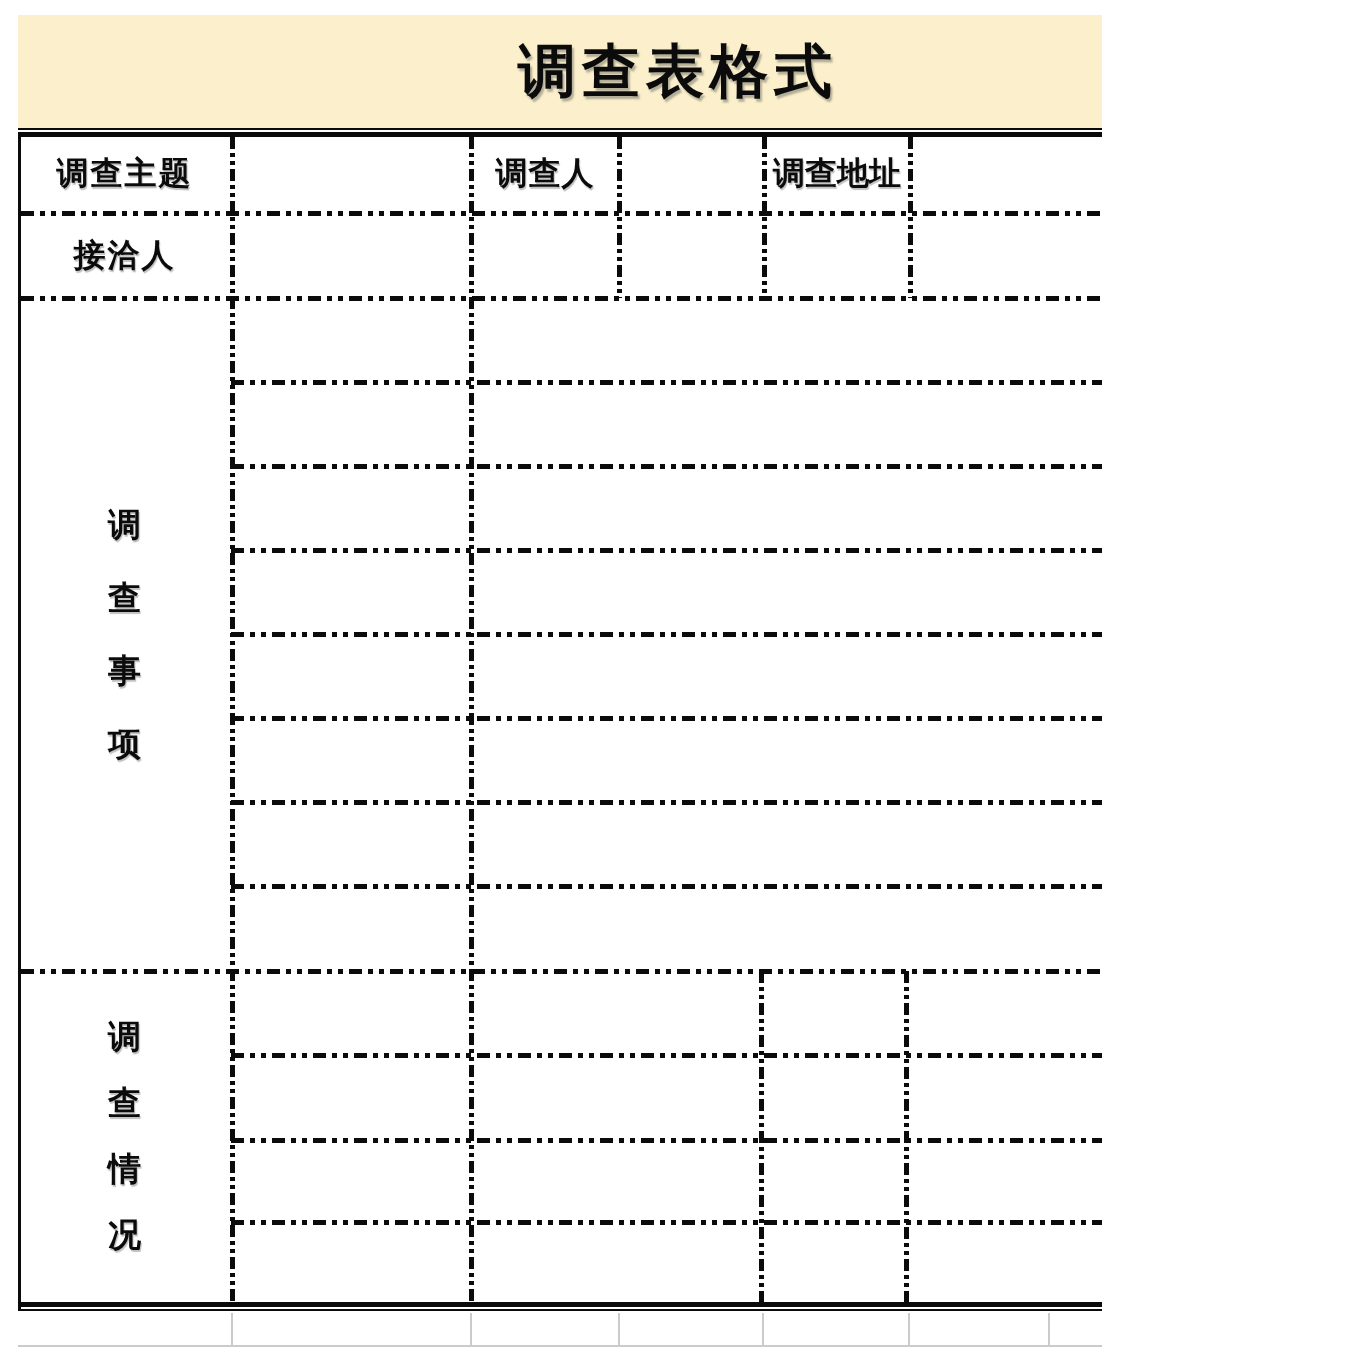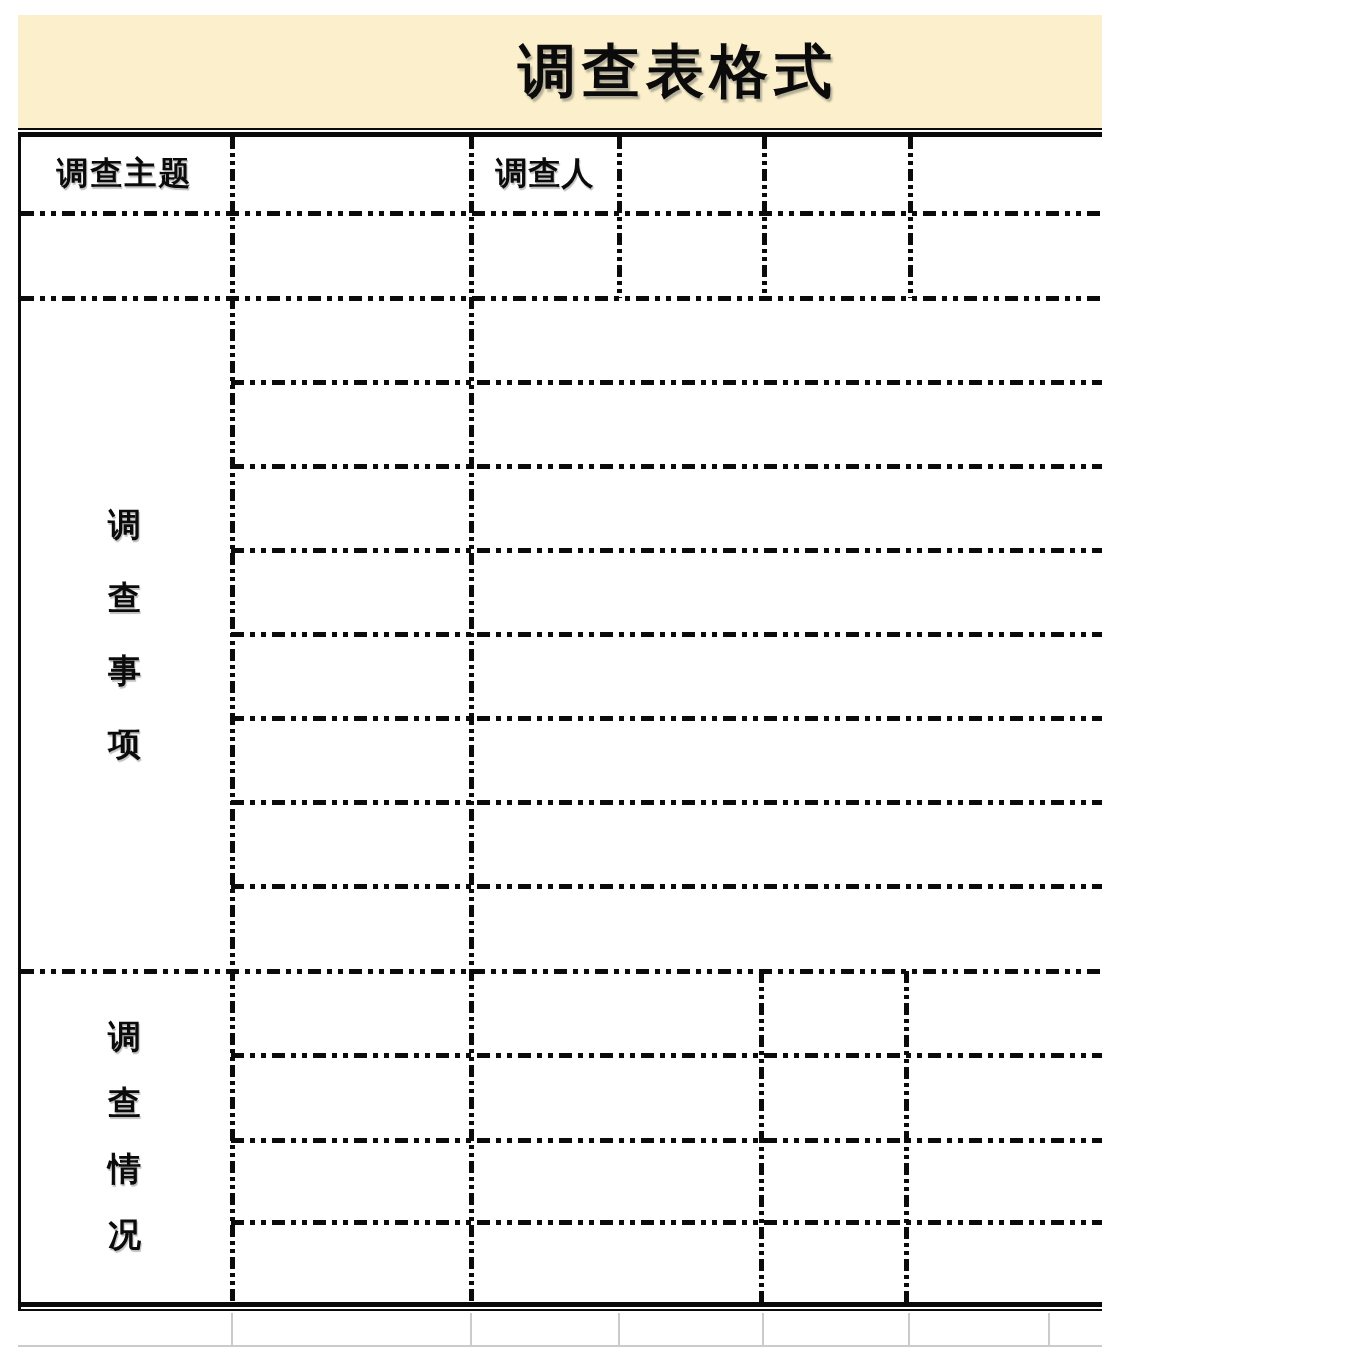--- a/index.html
+++ b/index.html
@@ -86,21 +86,23 @@
   <div class="vline" style="left:469px;top:137px;height:1165px;"></div>
   <div class="vline" style="left:617px;top:137px;height:161px;"></div>
   <div class="vline" style="left:762px;top:137px;height:161px;"></div>
   <div class="vline" style="left:908px;top:137px;height:161px;"></div>
   <div class="vline" style="left:759px;top:971px;height:331px;"></div>
   <div class="vline" style="left:904px;top:971px;height:331px;"></div>
   <div class="vline" style="left:1191px;top:971px;height:331px;"></div>
 
   <div class="cell-label" style="left:18px;top:137px;width:213px;height:74px;">调查主题</div>
   <div class="cell-label" style="left:472px;top:137px;width:146px;height:74px;letter-spacing:1px;">调查人</div>
+  <div class="cell-label" style="left:764px;top:137px;width:146px;height:74px;letter-spacing:0;">调查地址</div>
 
+  <div class="cell-label" style="left:18px;top:215px;width:213px;height:81px;">接洽人</div>
 
   <div class="blank-cell" style="left:233px;top:137px;width:234px;height:74px;"></div>
   <div class="blank-cell" style="left:622px;top:137px;width:137px;height:74px;"></div>
   <div class="blank-cell" style="left:912px;top:137px;width:419px;height:74px;"></div>
   <div class="blank-cell" style="left:233px;top:215px;width:234px;height:81px;"></div>
   <div class="blank-cell" style="left:622px;top:215px;width:137px;height:81px;"></div>
   <div class="blank-cell" style="left:912px;top:215px;width:419px;height:81px;"></div>
 
   <div class="vlabel items" style="left:18px;top:300px;width:213px;height:669px;">
     <span>调</span>

